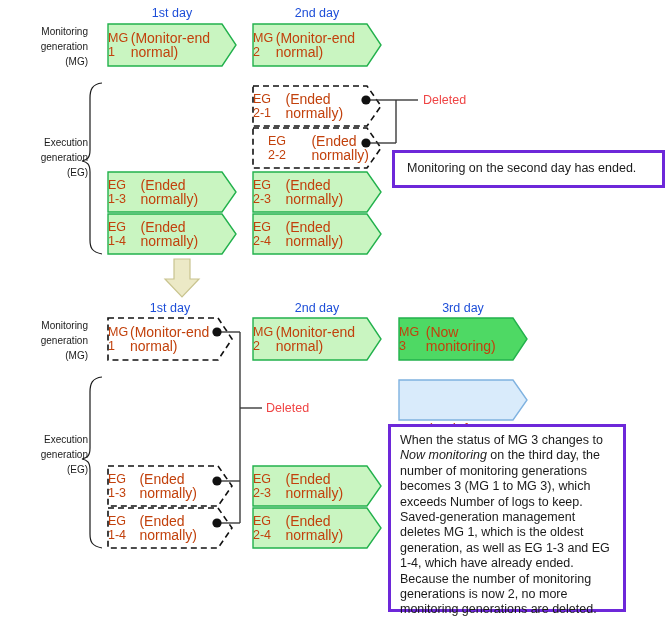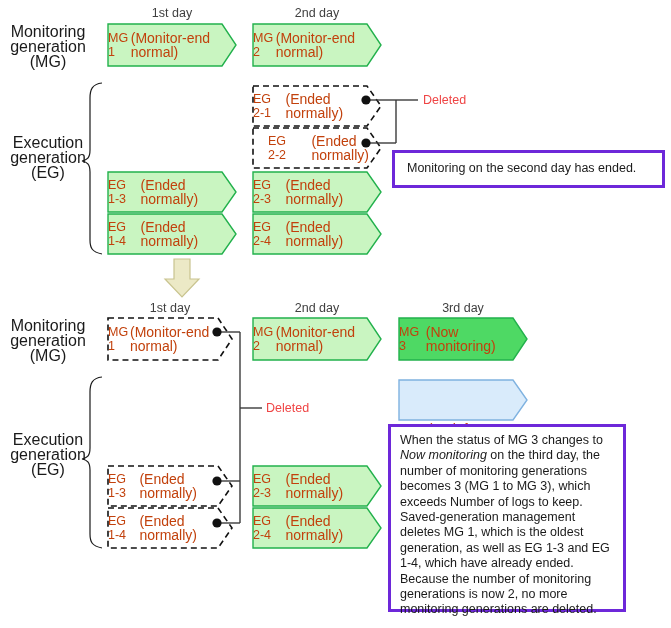--- a/index.html
+++ b/index.html
@@ -18,29 +18,29 @@
   #diagram {
     position: absolute;
     left: 0; top: 0;
     width: 671px;
     height: 628px;
   }
   .abs { position: absolute; }
 
   
   .side-label {
-    font-size: 16px;
+    font-size: 10px;
     line-height: 15px;
     color: #1a1a1a;
     white-space: pre-line;
-    text-align: center;
+    text-align: right;
   }
   .day-label {
     font-size: 12.5px;
-    color: #404040;
+    color: #1d4ed8;
     text-align: center;
     white-space: nowrap;
   }
 
   
   .gen {
     box-sizing: border-box;
     display: flex;
     flex-direction: row;
     align-items: center;

